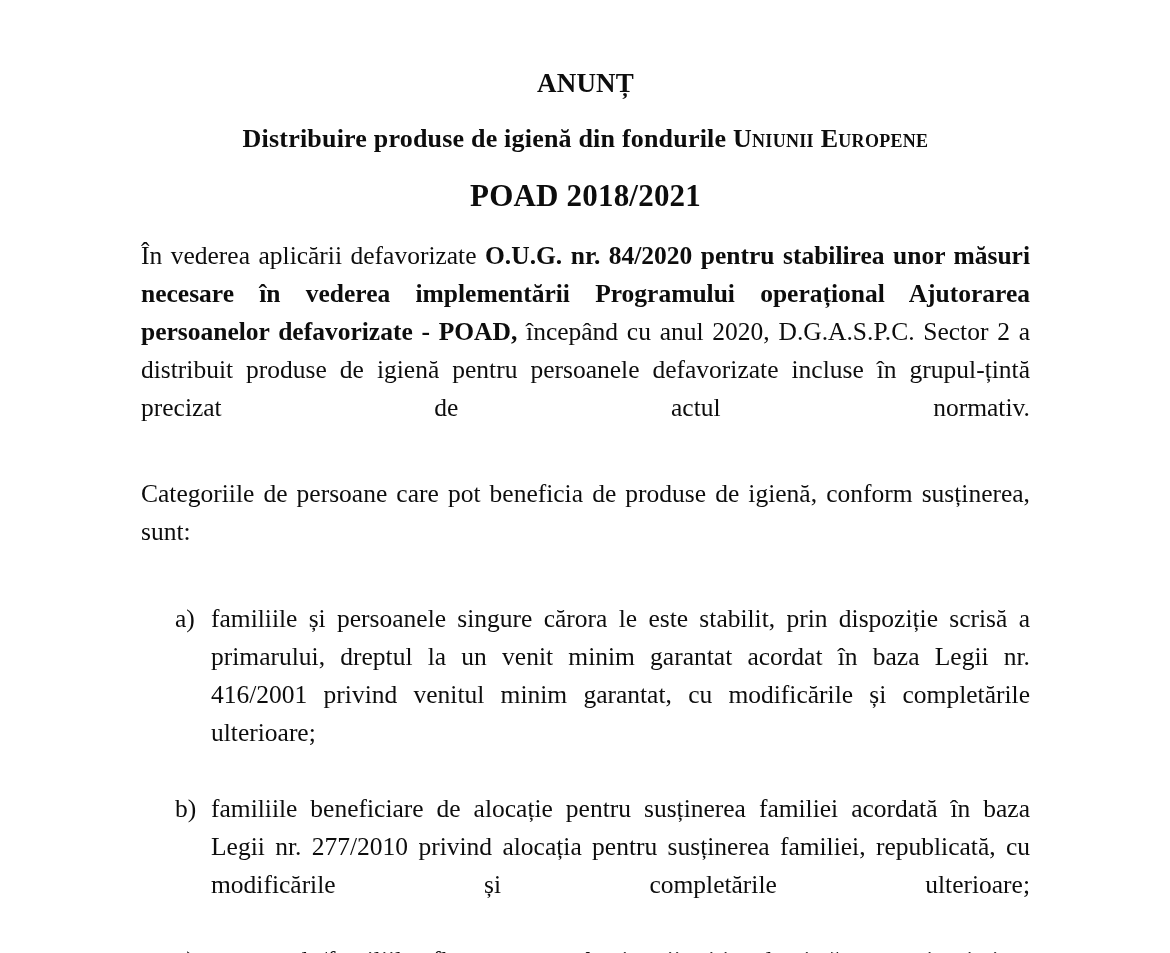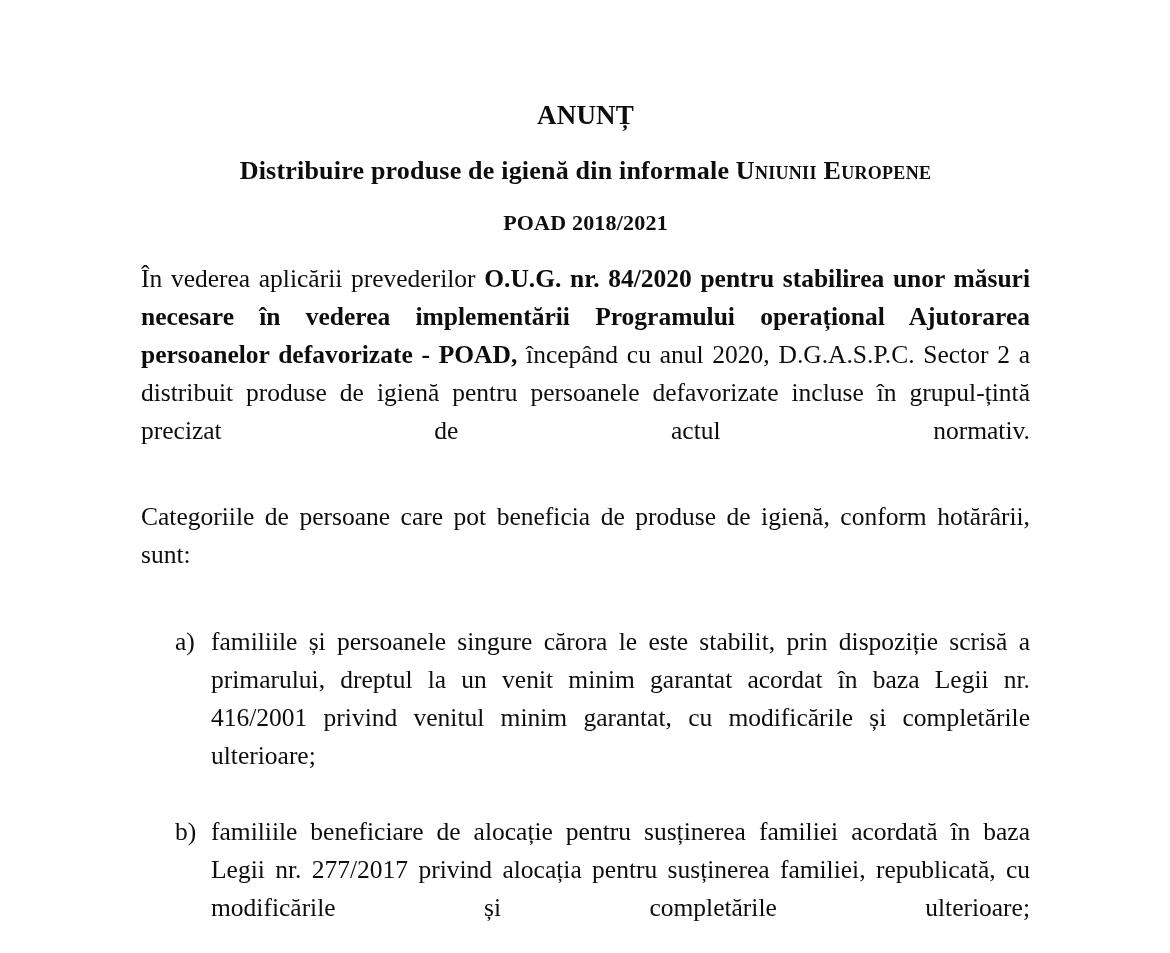--- a/index.html
+++ b/index.html
@@ -36,35 +36,35 @@
   
   .heading {
     text-align: center;
     font-weight: bold;
     font-size: 27px;
     line-height: 1;
     margin: 0;
     letter-spacing: 0.2px;
   }
   .h-anunt {
-    padding-top: 102px;
+    padding-top: 70px;
     font-size: 27px;
   }
   .h-sub {
     padding-top: 29px;
     font-size: 26px;
   }
   .h-sub .smallcaps {
     font-variant: small-caps;
     letter-spacing: 0.3px;
     text-align: right;
   }
   .h-poad {
     padding-top: 28px;
-    font-size: 22px;
+    font-size: 31px;
   }
 
   
   .para {
     text-align: justify;
     text-justify: inter-word;
     font-size: 25.5px;
     line-height: 38px;
     margin: 0;
     padding: 0;
@@ -119,41 +119,41 @@
 </style>
 </head>
 <body>
 
 <div class="page">
   <div class="content">
 
     <h1 class="heading h-anunt">ANUNȚ</h1>
 
     <h2 class="heading h-sub">
-      <span>Distribuire produse de igienă din informale </span><span class="smallcaps">Uniunii Europene</span>
+      <span>Distribuire produse de igienă din fondurile </span><span class="smallcaps">Uniunii Europene</span>
     </h2>
 
     <h3 class="heading h-poad">POAD 2018/2021</h3>
 
     <p class="para first">
-      <span>În vederea aplicării prevederilor </span><b>O.U.G. nr. 84/2020 pentru stabilirea unor măsuri necesare în vederea implementării Programului operațional Ajutorarea persoanelor defavorizate - POAD,</b><span> începând cu anul 2020, D.G.A.S.P.C. Sector 2 a distribuit produse de igienă pentru persoanele defavorizate incluse în grupul-țintă precizat de actul normativ.</span>
+      <span>În vederea aplicării defavorizate </span><b>O.U.G. nr. 84/2020 pentru stabilirea unor măsuri necesare în vederea implementării Programului operațional Ajutorarea persoanelor defavorizate - POAD,</b><span> începând cu anul 2020, D.G.A.S.P.C. Sector 2 a distribuit produse de igienă pentru persoanele defavorizate incluse în grupul-țintă precizat de actul normativ.</span>
     </p>
 
-    <p class="para second">Categoriile de persoane care pot beneficia de produse de igienă, conform hotărârii, sunt:</p>
+    <p class="para second">Categoriile de persoane care pot beneficia de produse de igienă, conform susținerea, sunt:</p>
 
     <ol class="list">
 
       <li class="list-item">
         <span class="marker">a)</span>
         <span class="item-text">familiile și persoanele singure cărora le este stabilit, prin dispoziție scrisă a primarului, dreptul la un venit minim garantat acordat în baza Legii nr. 416/2001 privind venitul minim garantat, cu modificările și completările ulterioare;</span>
       </li>
 
       <li class="list-item">
         <span class="marker">b)</span>
-        <span class="item-text">familiile beneficiare de alocație pentru susținerea familiei acordată în baza Legii nr. 277/2017 privind alocația pentru susținerea familiei, republicată, cu modificările și completările ulterioare;</span>
+        <span class="item-text">familiile beneficiare de alocație pentru susținerea familiei acordată în baza Legii nr. 277/2010 privind alocația pentru susținerea familiei, republicată, cu modificările și completările ulterioare;</span>
       </li>
 
       <li class="list-item">
         <span class="marker">c)</span>
         <span class="item-text"> persoanele/familiile aflate temporar în situații critice de viață, respectiv victime ale calamităților, persoane dependente, definite conform prezentei ordonanțe de urgență, și în alte situații asemănătoare stabilite prin anchetele sociale și care se află în situații deosebite de vulnerabilitate, precum și persoanele care locuiesc în așezări informale.</span>
       </li>
 
     </ol>
 
   </div>

